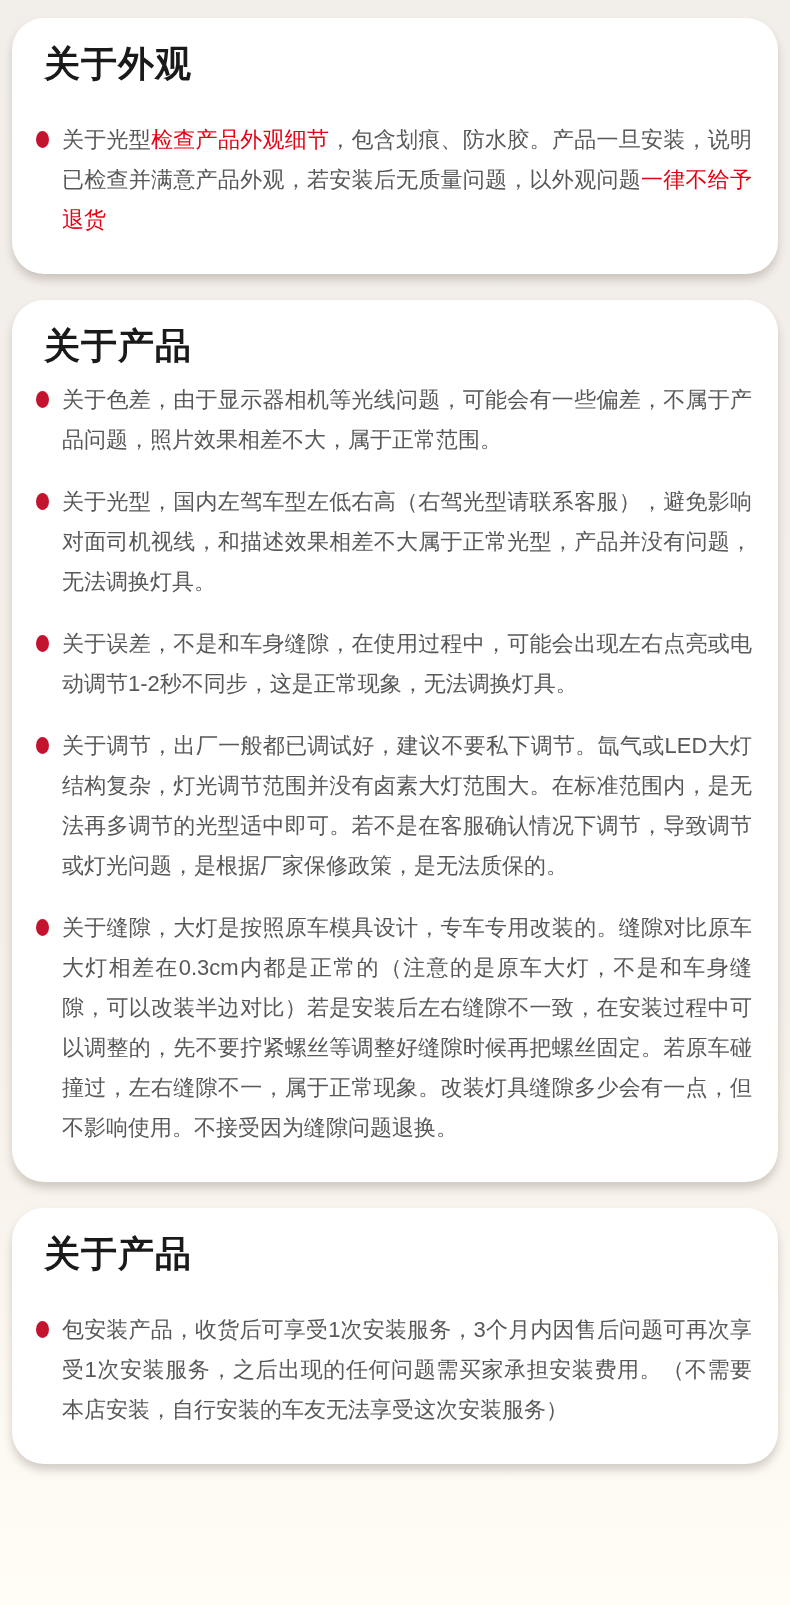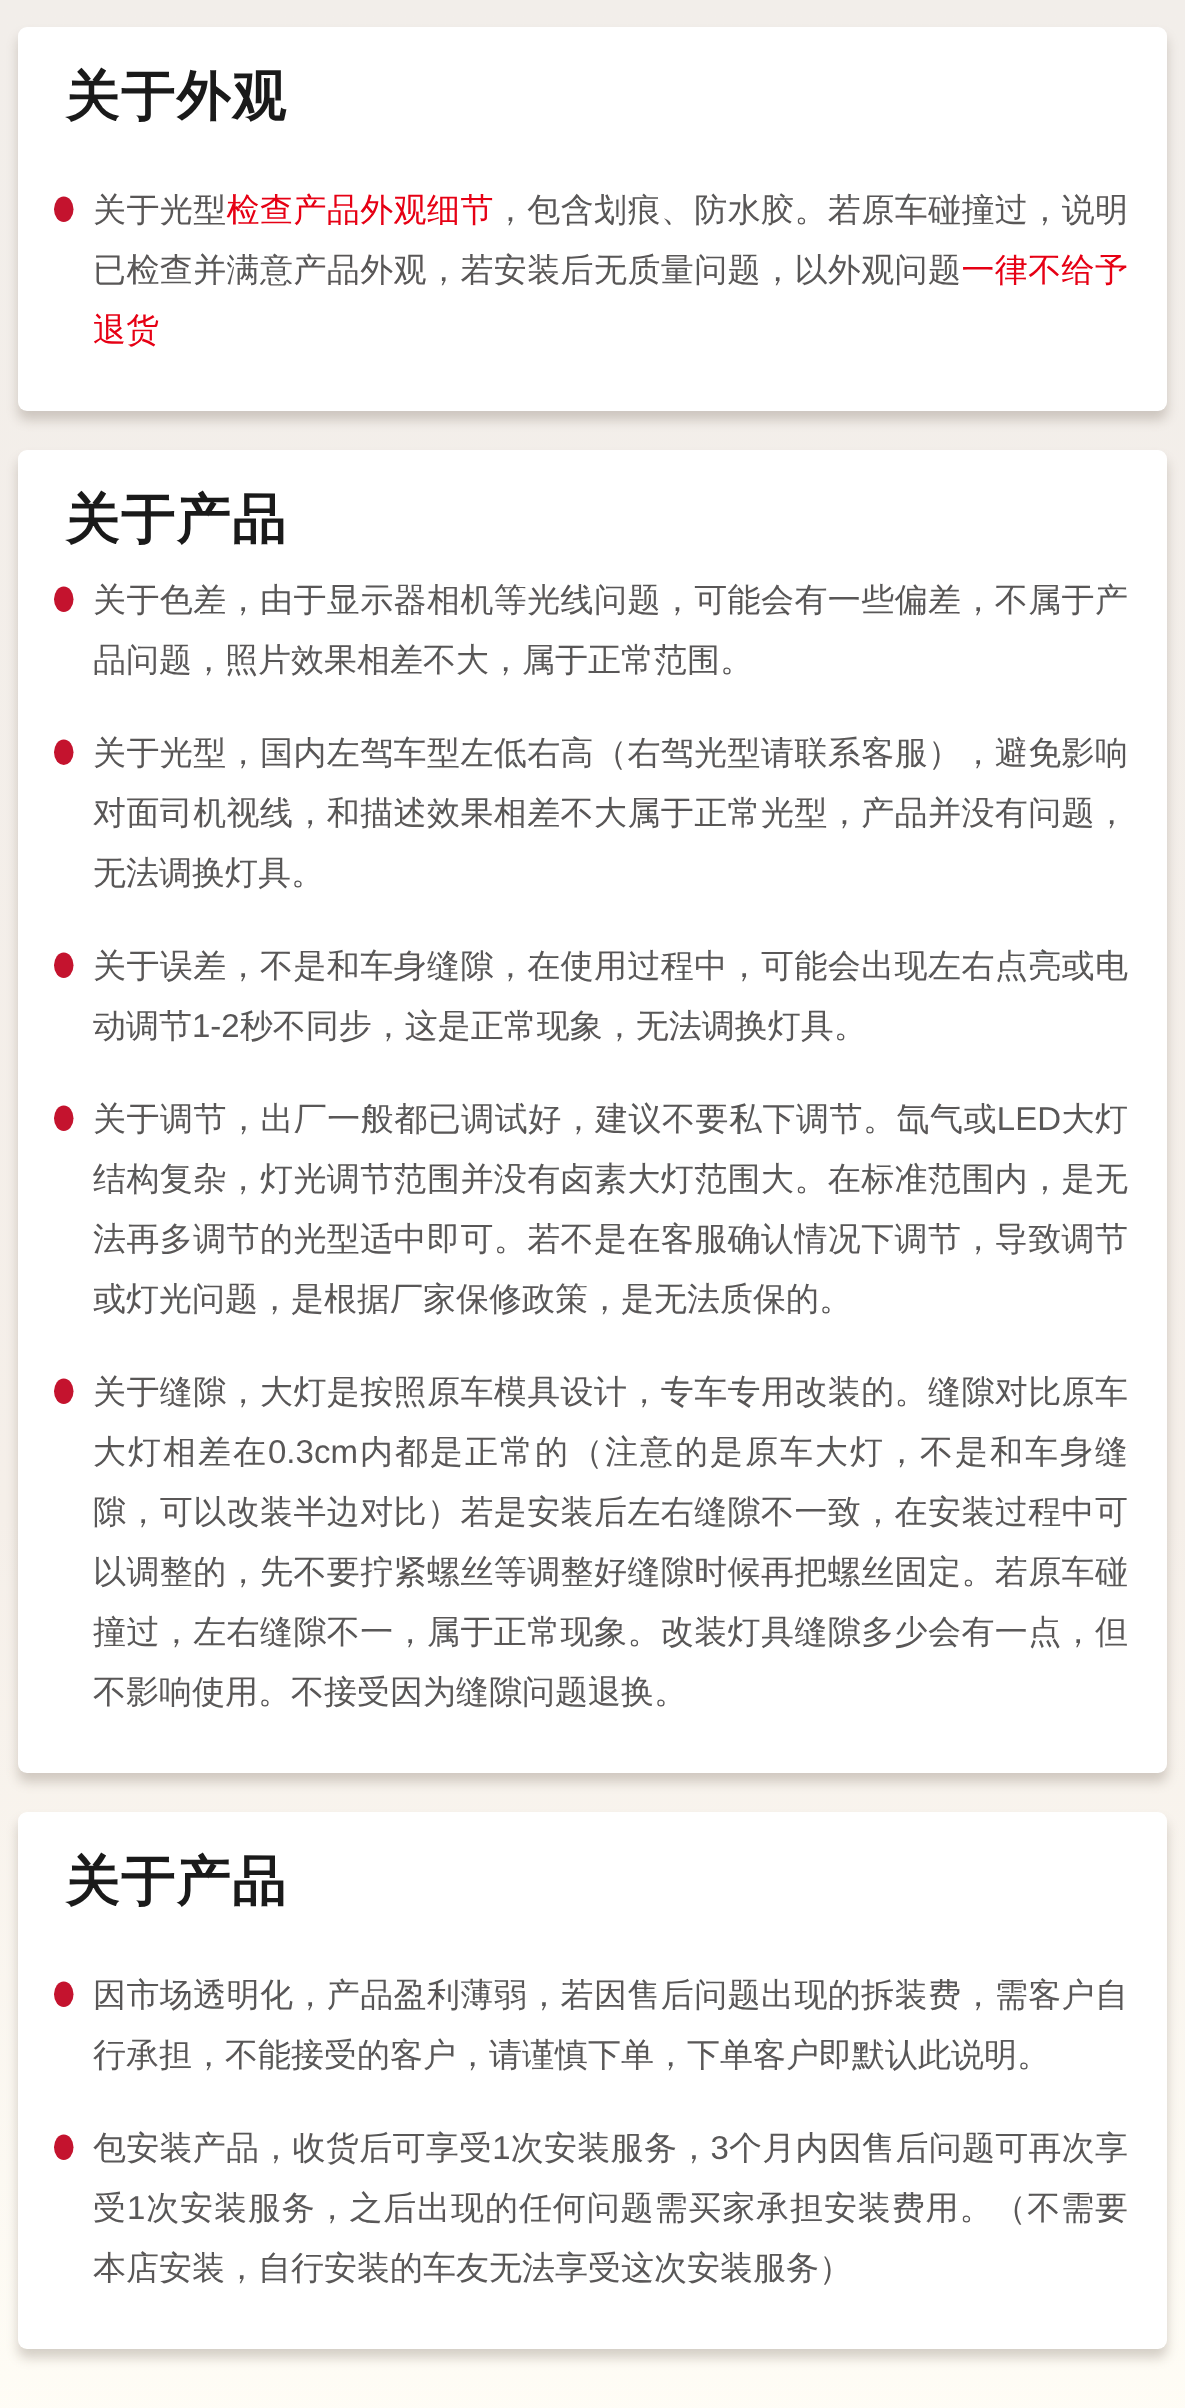--- a/index.html
+++ b/index.html
@@ -9,21 +9,21 @@
   body {
     width: 790px;
     min-height: 1605px;
     background: linear-gradient(180deg, var(--bg-top, #f2eeea) 0%, #f5efe9 62%, var(--bg-bottom, #fffdf6) 100%);
     font-family: "Liberation Sans", "DejaVu Sans", sans-serif;
     box-sizing: border-box;
     padding: 18px 0 40px 0;
   }
   .card {
     background: var(--card-bg, #ffffff);
-    border-radius: 6px;
+    border-radius: 32px;
     margin: 0 12px 26px 12px;
     padding: 16px 26px 34px 22px;
     box-shadow: 0 6px 8px rgba(125, 112, 100, 0.32);
   }
   .card-title {
     margin: 8px 0 0 10px;
     font-size: 36px;
     line-height: 44px;
     font-weight: bold;
     color: var(--title-color, #1a1a1a);
@@ -63,33 +63,32 @@
     margin-top: 36px;
   }
 </style>
 </head>
 <body style="--bg-top: #f2eeea; --bg-bottom: #fffdf6; --card-bg: #ffffff; --title-color: #1a1a1a; --body-color: #595757; --bullet-color: #c4132e; --hl-color: #e60014;">
 
 <div id="sections-root">
     <section class="card">
       <h2 class="card-title">关于外观</h2>
       <ul class="bullet-list">
-        <li class="bullet-item"><span class="dot"></span><span class="bullet-text"><span class="seg">关于光型</span><span class="hl">检查产品外观细节</span><span class="seg">，包含划痕、防水胶。若原车碰撞过，说明已检查并满意产品外观，若安装后无质量问题，以外观问题</span><span class="hl">一律不给予退货</span></span></li>
+        <li class="bullet-item"><span class="dot"></span><span class="bullet-text"><span class="seg">关于光型</span><span class="hl">检查产品外观细节</span><span class="seg">，包含划痕、防水胶。产品一旦安装，说明已检查并满意产品外观，若安装后无质量问题，以外观问题</span><span class="hl">一律不给予退货</span></span></li>
       </ul>
     </section>
     <section class="card">
       <h2 class="card-title">关于产品</h2>
       <ul class="bullet-list">
         <li class="bullet-item"><span class="dot"></span><span class="bullet-text"><span class="seg">关于色差，由于显示器相机等光线问题，可能会有一些偏差，不属于产品问题，照片效果相差不大，属于正常范围。</span></span></li>
         <li class="bullet-item"><span class="dot"></span><span class="bullet-text"><span class="seg">关于光型，国内左驾车型左低右高（右驾光型请联系客服），避免影响对面司机视线，和描述效果相差不大属于正常光型，产品并没有问题，无法调换灯具。</span></span></li>
         <li class="bullet-item"><span class="dot"></span><span class="bullet-text"><span class="seg">关于误差，不是和车身缝隙，在使用过程中，可能会出现左右点亮或电动调节1-2秒不同步，这是正常现象，无法调换灯具。</span></span></li>
         <li class="bullet-item"><span class="dot"></span><span class="bullet-text"><span class="seg">关于调节，出厂一般都已调试好，建议不要私下调节。氙气或LED大灯结构复杂，灯光调节范围并没有卤素大灯范围大。在标准范围内，是无法再多调节的光型适中即可。若不是在客服确认情况下调节，导致调节或灯光问题，是根据厂家保修政策，是无法质保的。</span></span></li>
         <li class="bullet-item"><span class="dot"></span><span class="bullet-text"><span class="seg">关于缝隙，大灯是按照原车模具设计，专车专用改装的。缝隙对比原车大灯相差在0.3cm内都是正常的（注意的是原车大灯，不是和车身缝隙，可以改装半边对比）若是安装后左右缝隙不一致，在安装过程中可以调整的，先不要拧紧螺丝等调整好缝隙时候再把螺丝固定。若原车碰撞过，左右缝隙不一，属于正常现象。改装灯具缝隙多少会有一点，但不影响使用。不接受因为缝隙问题退换。</span></span></li>
       </ul>
     </section>
     <section class="card">
       <h2 class="card-title">关于产品</h2>
       <ul class="bullet-list">
-        <li class="bullet-item"><span class="dot"></span><span class="bullet-text"><span class="seg">因市场透明化，产品盈利薄弱，若因售后问题出现的拆装费，需客户自行承担，不能接受的客户，请谨慎下单，下单客户即默认此说明。</span></span></li>
         <li class="bullet-item"><span class="dot"></span><span class="bullet-text"><span class="seg">包安装产品，收货后可享受1次安装服务，3个月内因售后问题可再次享受1次安装服务，之后出现的任何问题需买家承担安装费用。（不需要本店安装，自行安装的车友无法享受这次安装服务）</span></span></li>
       </ul>
     </section>
   </div>
 
 </body></html>

